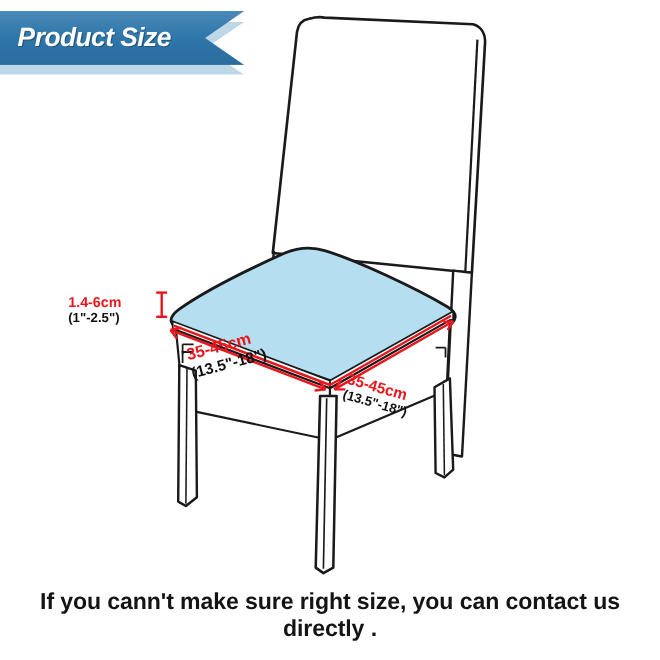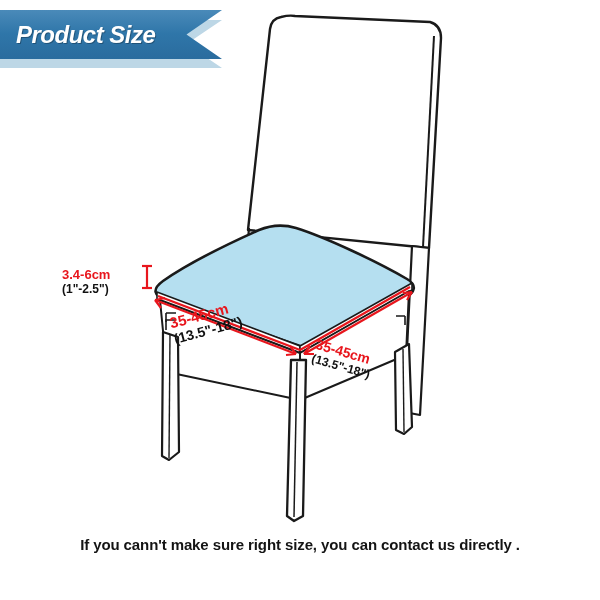--- a/index.html
+++ b/index.html
@@ -112,21 +112,21 @@
   #label-width .dim-in { font-size: 12px; }
 
   
   #caption {
     position: absolute;
     left: 0;
     top: 536px;
     width: 600px;
     text-align: center;
     font-family: "Liberation Sans", sans-serif;
-    font-size: 15px;
+    font-size: 21px;
     font-weight: bold;
     color: #141414;
     letter-spacing: -0.1px;
   }
 </style>
 </head>
 <body>
 
 <div id="page">
 
@@ -201,21 +201,21 @@
       <path d="M 412,292 L 403,293 M 412,292 L 407,300" stroke="#e8161d" stroke-width="2.2" fill="none"></path>
 
       <path d="M 396,316 L 405,316 M 405,316 L 405,325" stroke="#1a1a1a" stroke-width="1.6" fill="none"></path>
     </g>
 
     <path d="M 176,320 L 166,320 L 166,330" fill="none" stroke="#1a1a1a" stroke-width="1.6"></path>
 
   </svg>
 
   <div class="dim-label" id="label-thickness">
-    <span class="dim-cm">3.4-6cm</span>
+    <span class="dim-cm">1.4-6cm</span>
     <span class="dim-in">(1"-2.5")</span>
   </div>
 
   <div class="dim-label" id="label-depth">
     <span class="dim-cm">35-45cm</span>
     <span class="dim-in">(13.5"-18")</span>
   </div>
 
   <div class="dim-label" id="label-width">
     <span class="dim-cm">35-45cm</span>

